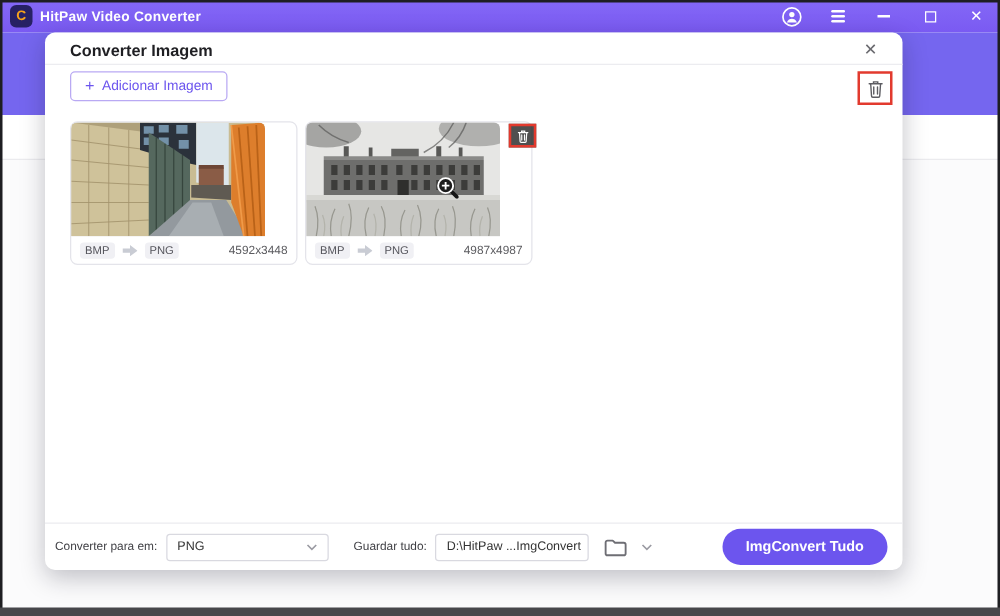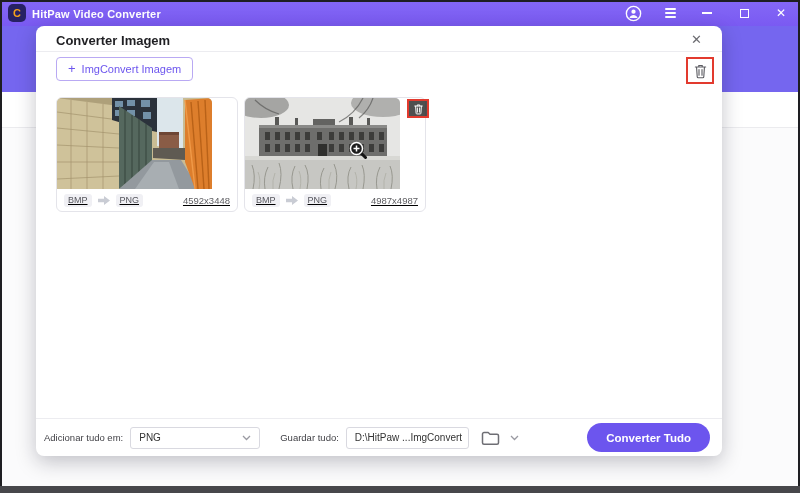--- a/index.html
+++ b/index.html
@@ -42,21 +42,21 @@
 
   .add-btn{position:absolute;left:20px;top:31px;height:24px;padding:0 11px;background:#fff;
     border:1px solid #b9a9f3;border-radius:4px;color:#6c55ee;font-size:11px;
     display:flex;align-items:center;gap:6px;cursor:pointer;}
   .add-btn .plus{font-size:13px;line-height:1;margin-top:-1px;}
   .toolbar-trash{position:absolute;right:8px;top:31px;width:28px;height:27px;
     border:2px solid #e23a2e;display:flex;align-items:center;justify-content:center;cursor:pointer;background:#fff;}
 
   
   .cards{position:absolute;left:20px;top:71px;display:flex;gap:6px;}
-  .card{position:relative;width:182px;height:115px;border:1px solid #e4e4ea;border-radius:6px;background:#fff;text-decoration:underline;}
+  .card{position:relative;width:182px;height:115px;border:1px solid #e4e4ea;border-radius:6px;background:#fff;}
   .thumb{position:relative;width:155px;height:91px;border-radius:5px 5px 0 0;overflow:hidden;background:#ddd;}
   .thumb svg{display:block;}
   .info{height:22px;display:flex;align-items:center;padding:0 7px;}
   .badge{min-width:26px;height:13px;padding:0 4px;background:#f0f0f4;border-radius:3px;
     color:#55555c;font-size:9px;display:flex;align-items:center;justify-content:center;}
   .fmt-arrow{margin:0 6px;display:flex;}
   .dims{margin-left:auto;font-size:9.5px;color:#5c5c60;}
   .magnifier{position:absolute;left:104px;top:43px;width:18px;height:18px;}
   .card-trash{position:absolute;right:-4px;top:1px;width:22px;height:19px;z-index:5;
     background:rgba(35,35,35,.8);border:2px solid #e23a2e;
@@ -119,21 +119,21 @@
     <div class="bg-sub"></div>
   </div>
 
   <div class="dialog">
     <div class="dlg-title">Converter Imagem</div>
     <div class="dlg-close">✕</div>
     <div class="dlg-hr"></div>
 
     <button class="add-btn">
       <span class="plus">+</span>
-      <span>ImgConvert Imagem</span>
+      <span>Adicionar Imagem</span>
     </button>
 
     <div class="toolbar-trash">
       <svg width="15" height="16" viewBox="0 0 16 17">
         <path d="M2.5 4.2h11M6.2 4V2.6h3.6V4M3.8 4.5l.7 10.2c0 .6.5 1 1.1 1h4.8c.6 0 1.1-.4 1.1-1l.7-10.2M6.4 7v6M9.6 7v6" stroke="#5c5c62" stroke-width="1.2" fill="none" stroke-linecap="round"></path>
       </svg>
     </div>
 
     <div class="cards">
 
@@ -282,21 +282,21 @@
               </svg>
           </span>
           <span class="badge">PNG</span>
           <span class="dims">4987x4987</span>
         </div>
       </div>
 
     </div>
 
     <div class="dlg-footer">
-      <span class="f-label">Adicionar tudo em:</span>
+      <span class="f-label">Converter para em:</span>
       <div class="select sel-format">
         <span class="val">PNG</span>
         <span class="chev">
           <svg width="9" height="6" viewBox="0 0 9 6">
               <polyline points="1,1 4.5,4.5 8,1" stroke="#9a9aa2" stroke-width="1.3" fill="none"></polyline>
             </svg>
         </span>
       </div>
       <span class="gap20"></span>
       <span class="f-label">Guardar tudo:</span>
@@ -307,21 +307,21 @@
               <polyline points="1,1 4.5,4.5 8,1" stroke="#9a9aa2" stroke-width="1.3" fill="none"></polyline>
             </svg>
         </span>
       </div>
       <span class="folder-btn">
         <svg width="19" height="16" viewBox="0 0 19 16">
           <path d="M1.5 4c0-.8.7-1.5 1.5-1.5h4.2L9 4.2h7c.8 0 1.5.7 1.5 1.5v7c0 .8-.7 1.5-1.5 1.5H3c-.8 0-1.5-.7-1.5-1.5z" fill="none" stroke="#6e6e74" stroke-width="1.5" stroke-linejoin="round"></path>
         </svg>
       </span>
       <span class="spacer"></span>
-      <button class="convert-btn">Converter Tudo</button>
+      <button class="convert-btn">ImgConvert Tudo</button>
     </div>
   </div>
 
   <div class="edge-top"></div>
   <div class="edge-left"></div>
   <div class="edge-right"></div>
   <div class="edge-bottom"></div>
 
 </div>
 

